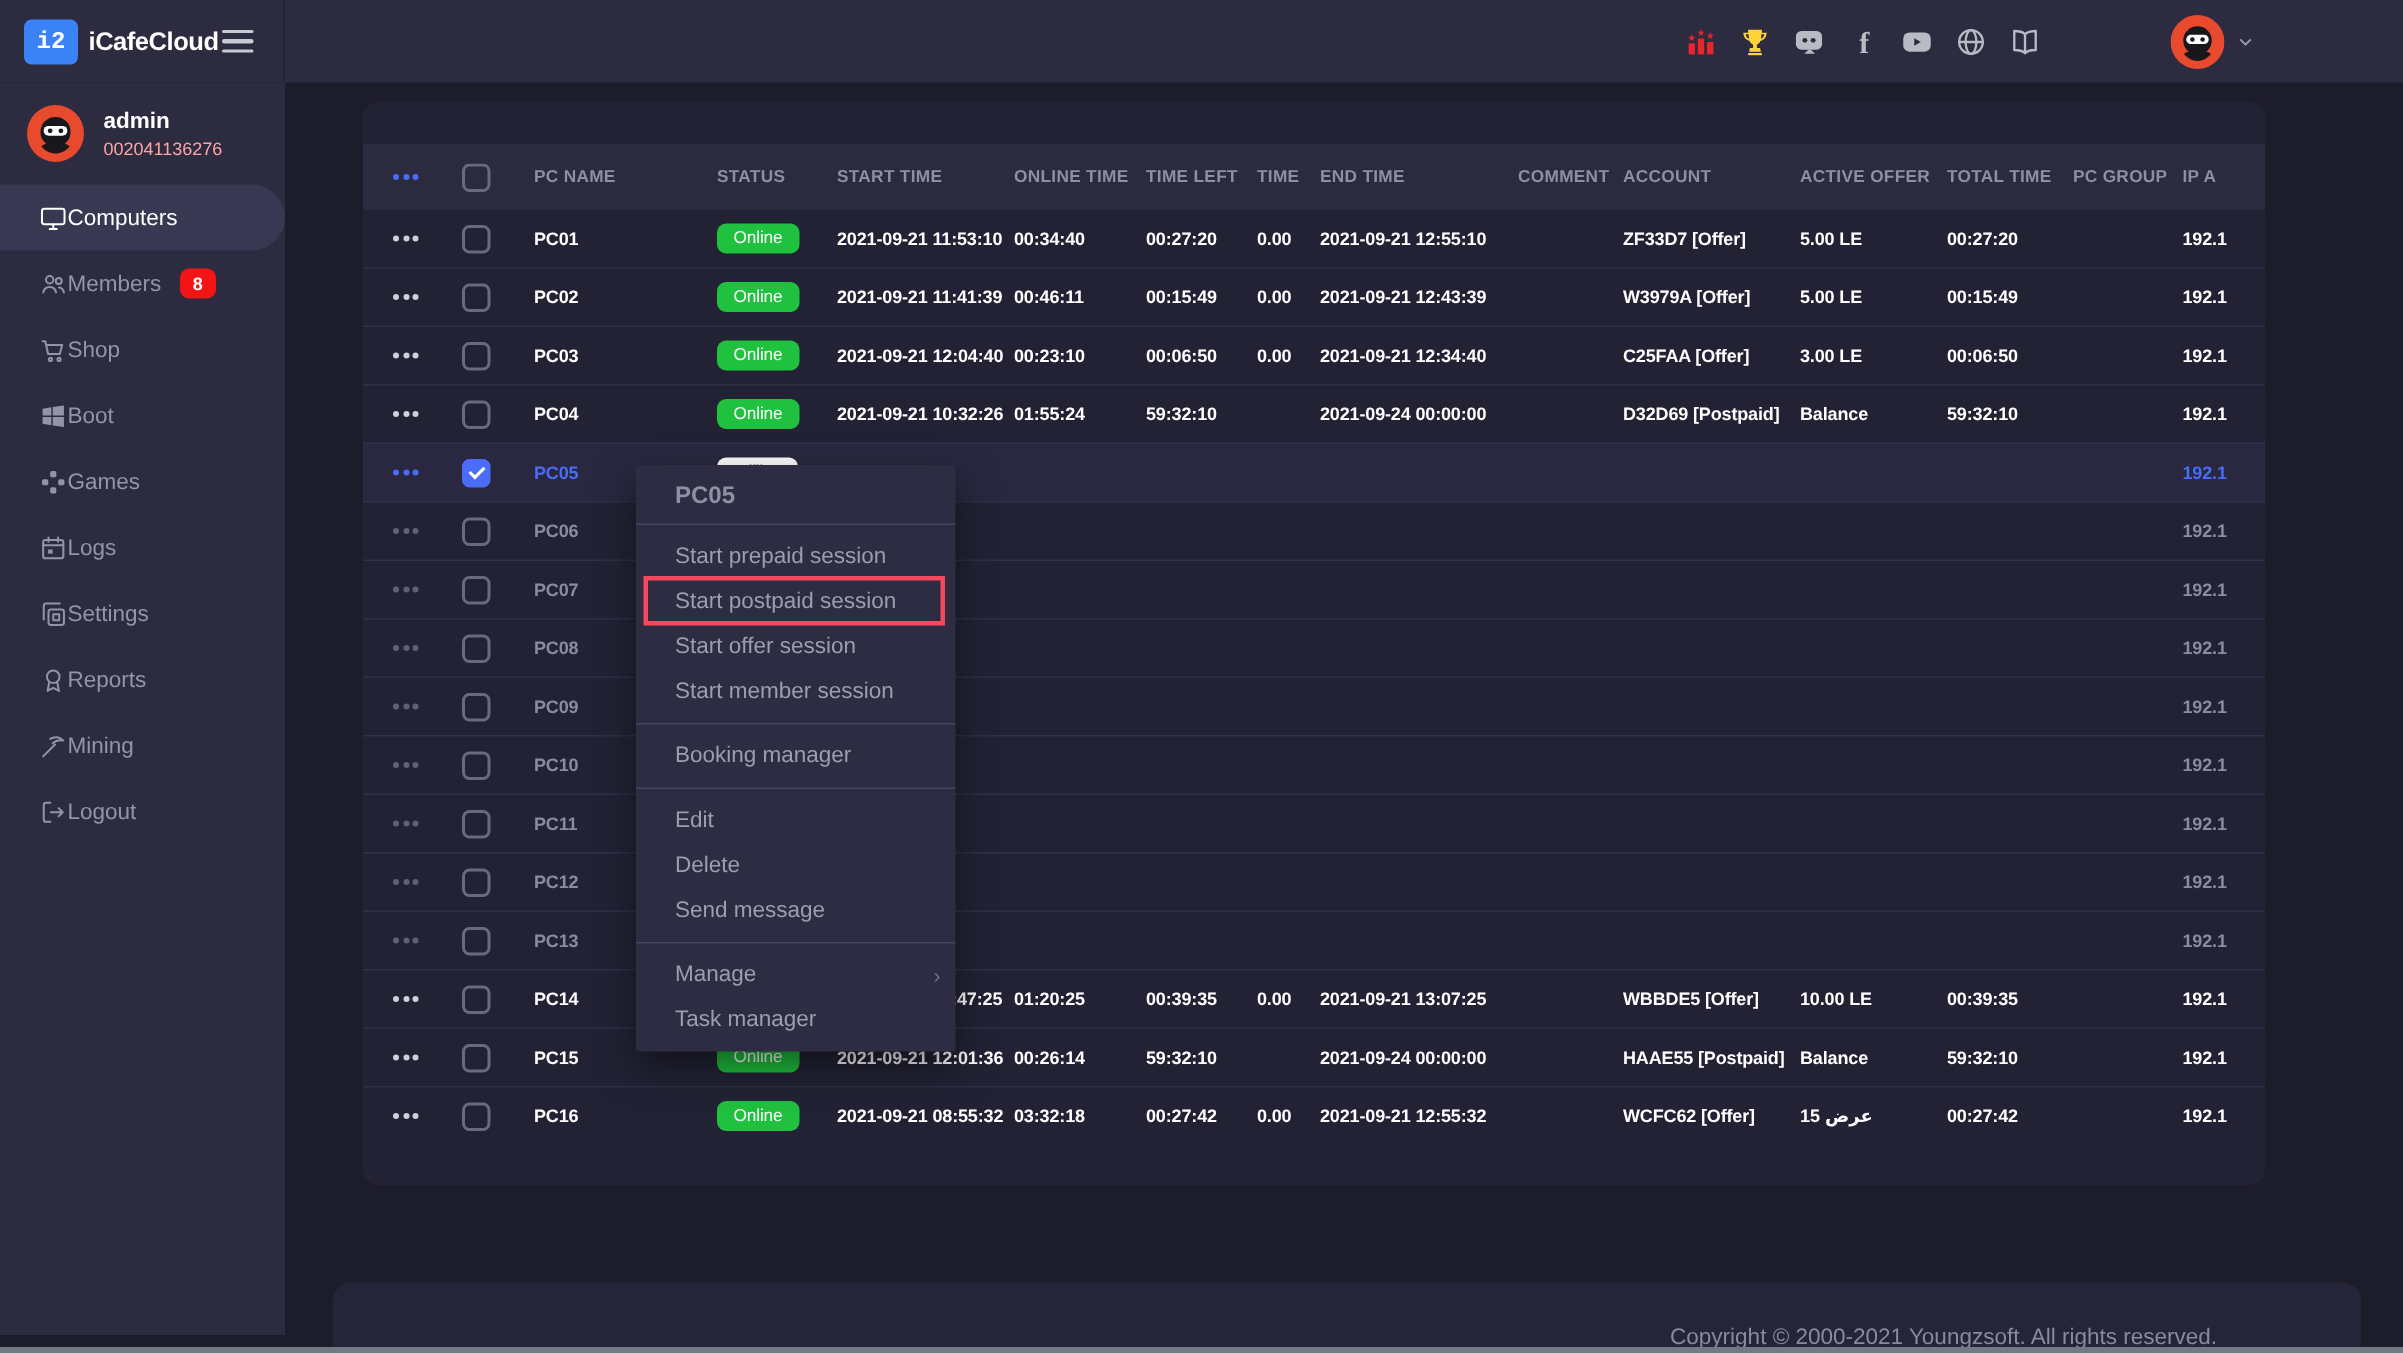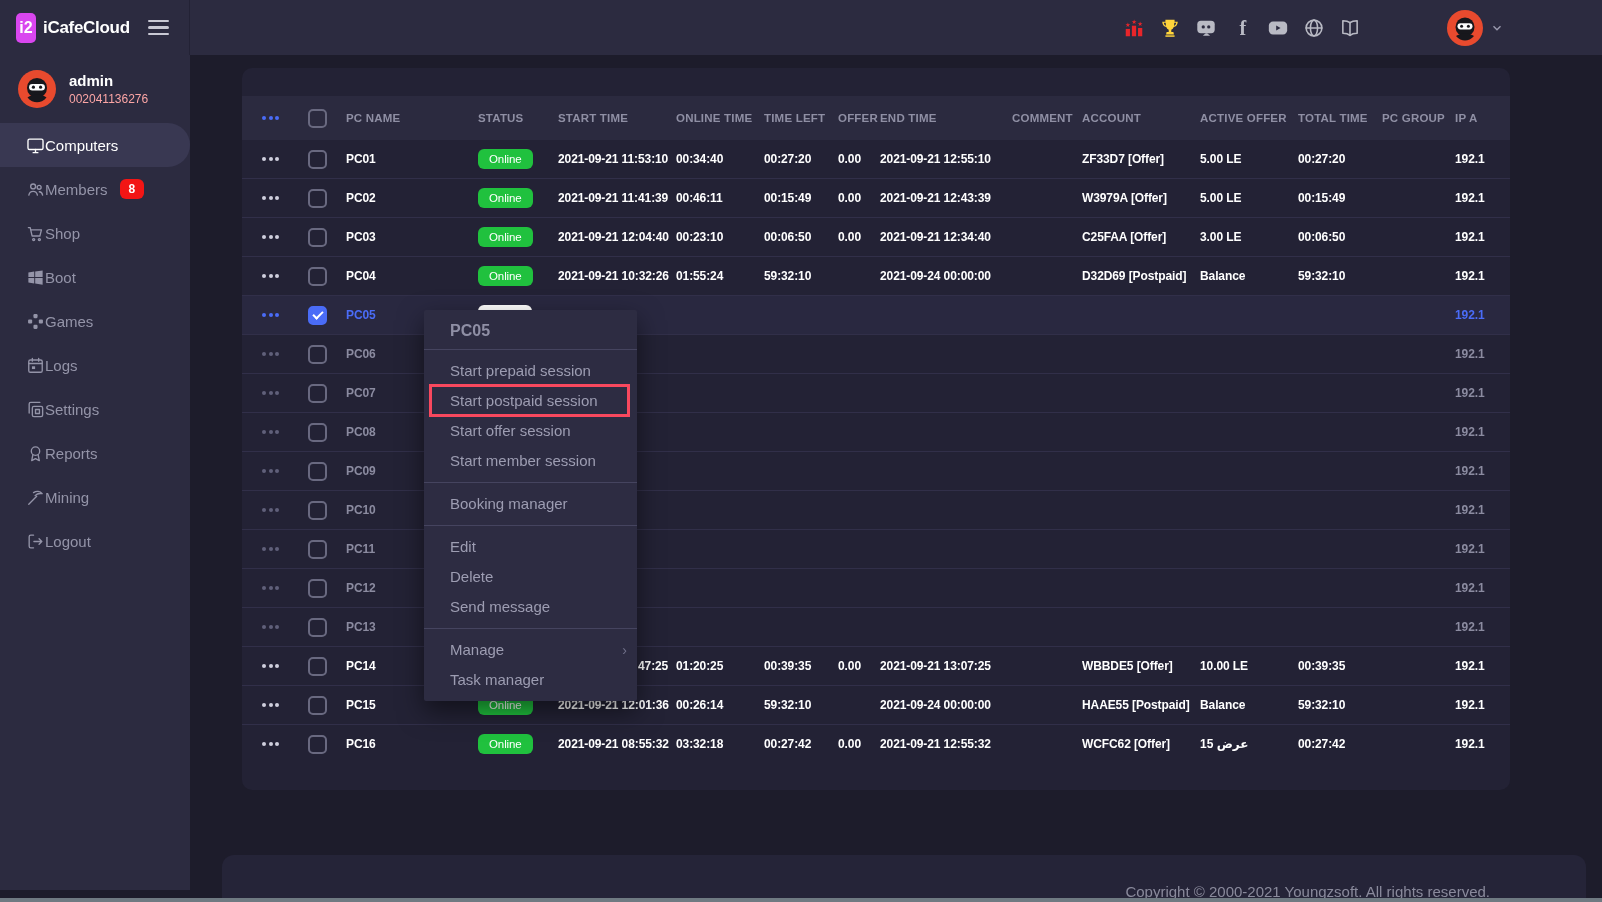--- a/index.html
+++ b/index.html
@@ -3,22 +3,22 @@
 <meta charset="utf-8">
 <style>
   html,body{margin:0;padding:0;background:#111;}
   #page{position:relative;width:1602px;height:902px;overflow:hidden;background:#1d1c2b;
         font-family:"Liberation Sans","DejaVu Sans",sans-serif;-webkit-font-smoothing:antialiased;}
   
   .topbar{position:absolute;top:0;left:0;right:0;height:55px;background:#2c2b40;display:flex;align-items:center;z-index:20;}
   .logo-area{width:190px;height:100%;box-sizing:border-box;display:flex;align-items:center;justify-content:space-between;
              padding:0 20px 0 16px;border-right:1px solid #232235;}
   .logo{display:flex;align-items:center;gap:7px;}
-  .logo-mark{width:20px;height:30px;background:#d946ef;border-radius:5px;color:#fff;font-weight:bold;font-size:16px;
-             display:flex;align-items:center;justify-content:center;}
+  .logo-mark{width:36px;height:30px;background:#3b82f6;border-radius:5px;color:#fff;font-weight:bold;font-size:16px;
+             display:flex;align-items:center;justify-content:center;font-family:Liberation Mono, monospace;}
   .logo-text{color:#fff;font-size:17px;font-weight:bold;letter-spacing:-.3px;}
   .hamburger{display:flex;flex-direction:column;gap:4px;cursor:pointer;}
   .hamburger i{display:block;width:21px;height:2.5px;background:#c9c9d4;border-radius:2px;}
   .top-right{margin-left:auto;display:flex;align-items:center;gap:14px;padding-right:98px;}
   .top-icon{width:22px;height:22px;color:#b9bac4;display:block;cursor:pointer;}
   .top-icon.c-red{color:#e8252a;} .top-icon.c-yellow{color:#ffd43b;}
   .avatar-wrap{display:flex;align-items:center;gap:7px;margin-left:72px;cursor:pointer;}
   .chev{width:14px;height:14px;color:#9a9aae;}
   
   .sidebar{position:absolute;top:55px;left:0;width:190px;bottom:12px;background:#2c2b40;z-index:15;}
@@ -35,21 +35,21 @@
   .grid{display:grid;grid-template-columns:46px 170px 80px 118px 88px 74px 42px 132px 70px 118px 98px 84px 73px minmax(0,1fr);
         align-items:center;padding-left:20px;}
   .thead{margin-top:28px;height:44px;background:#2b2a3f;color:#8f8fa4;font-size:11.5px;font-weight:bold;letter-spacing:.2px;}
   .thead>div{white-space:nowrap;overflow:hidden;}
   .t-row{height:38px;color:#fff;font-size:12px;font-weight:bold;letter-spacing:-.1px;}
   .t-row>div{white-space:nowrap;}
   .t-row + .t-row{border-top:1px solid #312f49;}
   .t-row.dim{color:#8b8ba0;}
   .t-row.selected{background:#292840;}
   .t-row.selected .name,.t-row.selected .ip{color:#4a6cf7;}
-  .namecell{display:flex;align-items:center;gap:19px;}
+  .namecell{display:flex;align-items:center;gap:29px;}
   .dots{display:flex;gap:2.5px;cursor:pointer;color:#cfcfdd;}
   .dots i{width:4px;height:4px;border-radius:50%;background:currentColor;display:block;}
   .dots.blue{color:#4a6cf7;} .t-row.dim .dots{color:#60607a;}
   .cb{width:15px;height:15px;border:2px solid #696980;border-radius:5px;box-sizing:content-box;cursor:pointer;flex:0 0 auto;}
   .cb.checked{background:#4a6cf7;border-color:#4a6cf7;}
   .cb.checked::after{content:"";display:block;width:8px;height:4px;border-left:2.2px solid #fff;border-bottom:2.2px solid #fff;
                      transform:rotate(-45deg);margin:3px 0 0 2.5px;}
   .badge{display:inline-block;padding:4px 11px;border-radius:6px;font-size:11.5px;font-weight:normal;}
   .badge-online{background:#20c13e;color:#fff;}
   .badge-offline{background:#fff;color:#2f2e3e;}
@@ -57,21 +57,21 @@
   .cmenu{position:absolute;left:424px;top:310px;width:213px;background:#2d2c42;border-radius:2px;z-index:30;
          box-shadow:0 10px 26px rgba(0,0,0,.5);}
   .cmenu-title{padding:12px 26px 9px;font-size:16px;font-weight:bold;color:#8f8fa5;}
   .cmenu-div{height:1px;background:#45445f;}
   .cmenu-group{padding:6px 0;}
   .cmenu-item{position:relative;height:30px;line-height:30px;padding:0 26px;font-size:15px;color:#9d9db2;white-space:nowrap;cursor:pointer;}
   .cmenu-item.highlighted::after{content:"";position:absolute;left:5px;right:7px;top:-2px;bottom:-1px;
                                  border:3px solid #f8485e;pointer-events:none;}
   .sub-arr{position:absolute;right:10px;top:0;color:#70708a;font-size:14px;}
   
-  .footer{position:absolute;left:222px;right:16px;top:855px;height:47px;background:#252438;border-radius:12px 12px 0 0;}
+  .footer{position:absolute;left:222px;right:28px;top:855px;height:47px;background:#252438;border-radius:12px 12px 0 0;}
   .footer-text{position:absolute;top:28px;right:96px;font-size:15px;color:#8a8a9c;white-space:nowrap;}
   .bottom-strip{position:absolute;left:0;right:0;bottom:0;height:4px;background:#6f7a82;z-index:40;}
 </style>
 </head>
 <body>
 
 <div id="page">
 
   <div class="topbar">
     <div class="logo-area">
@@ -252,21 +252,21 @@
           <i></i>
         </div>
         <div class="namecell">
           <span class="cb"></span>
           <span>PC NAME</span>
         </div>
         <div>STATUS</div>
         <div>START TIME</div>
         <div>ONLINE TIME</div>
         <div>TIME LEFT</div>
-        <div>OFFER</div>
+        <div>TIME</div>
         <div>END TIME</div>
         <div>COMMENT</div>
         <div>ACCOUNT</div>
         <div>ACTIVE OFFER</div>
         <div>TOTAL TIME</div>
         <div>PC GROUP</div>
         <div>IP A</div>
       </div>
     <div id="tbody">
         <div class="t-row grid ">

